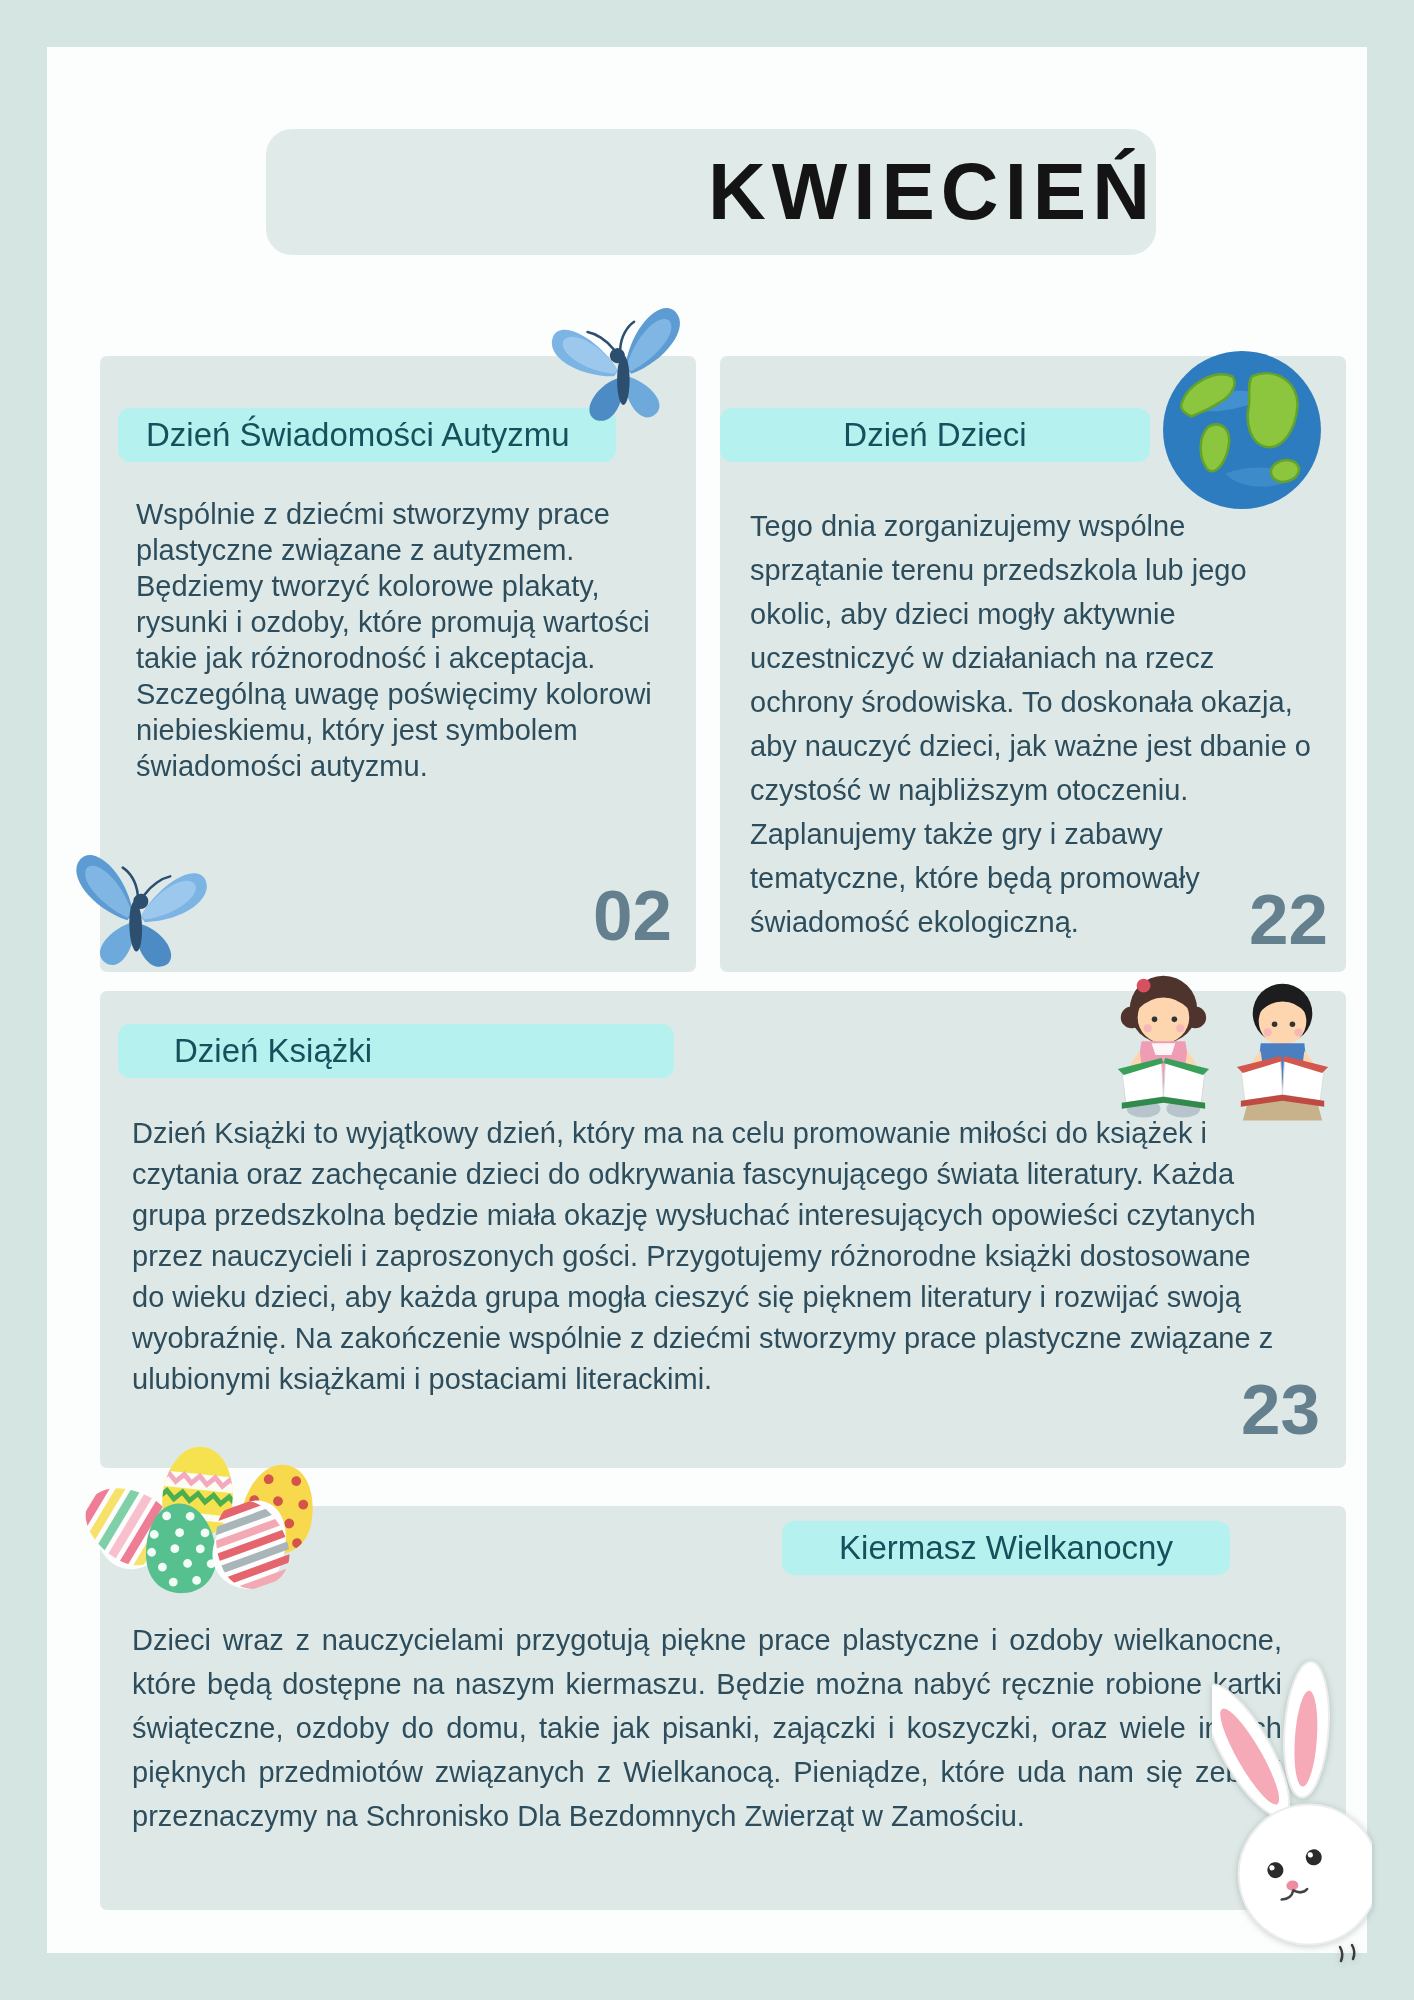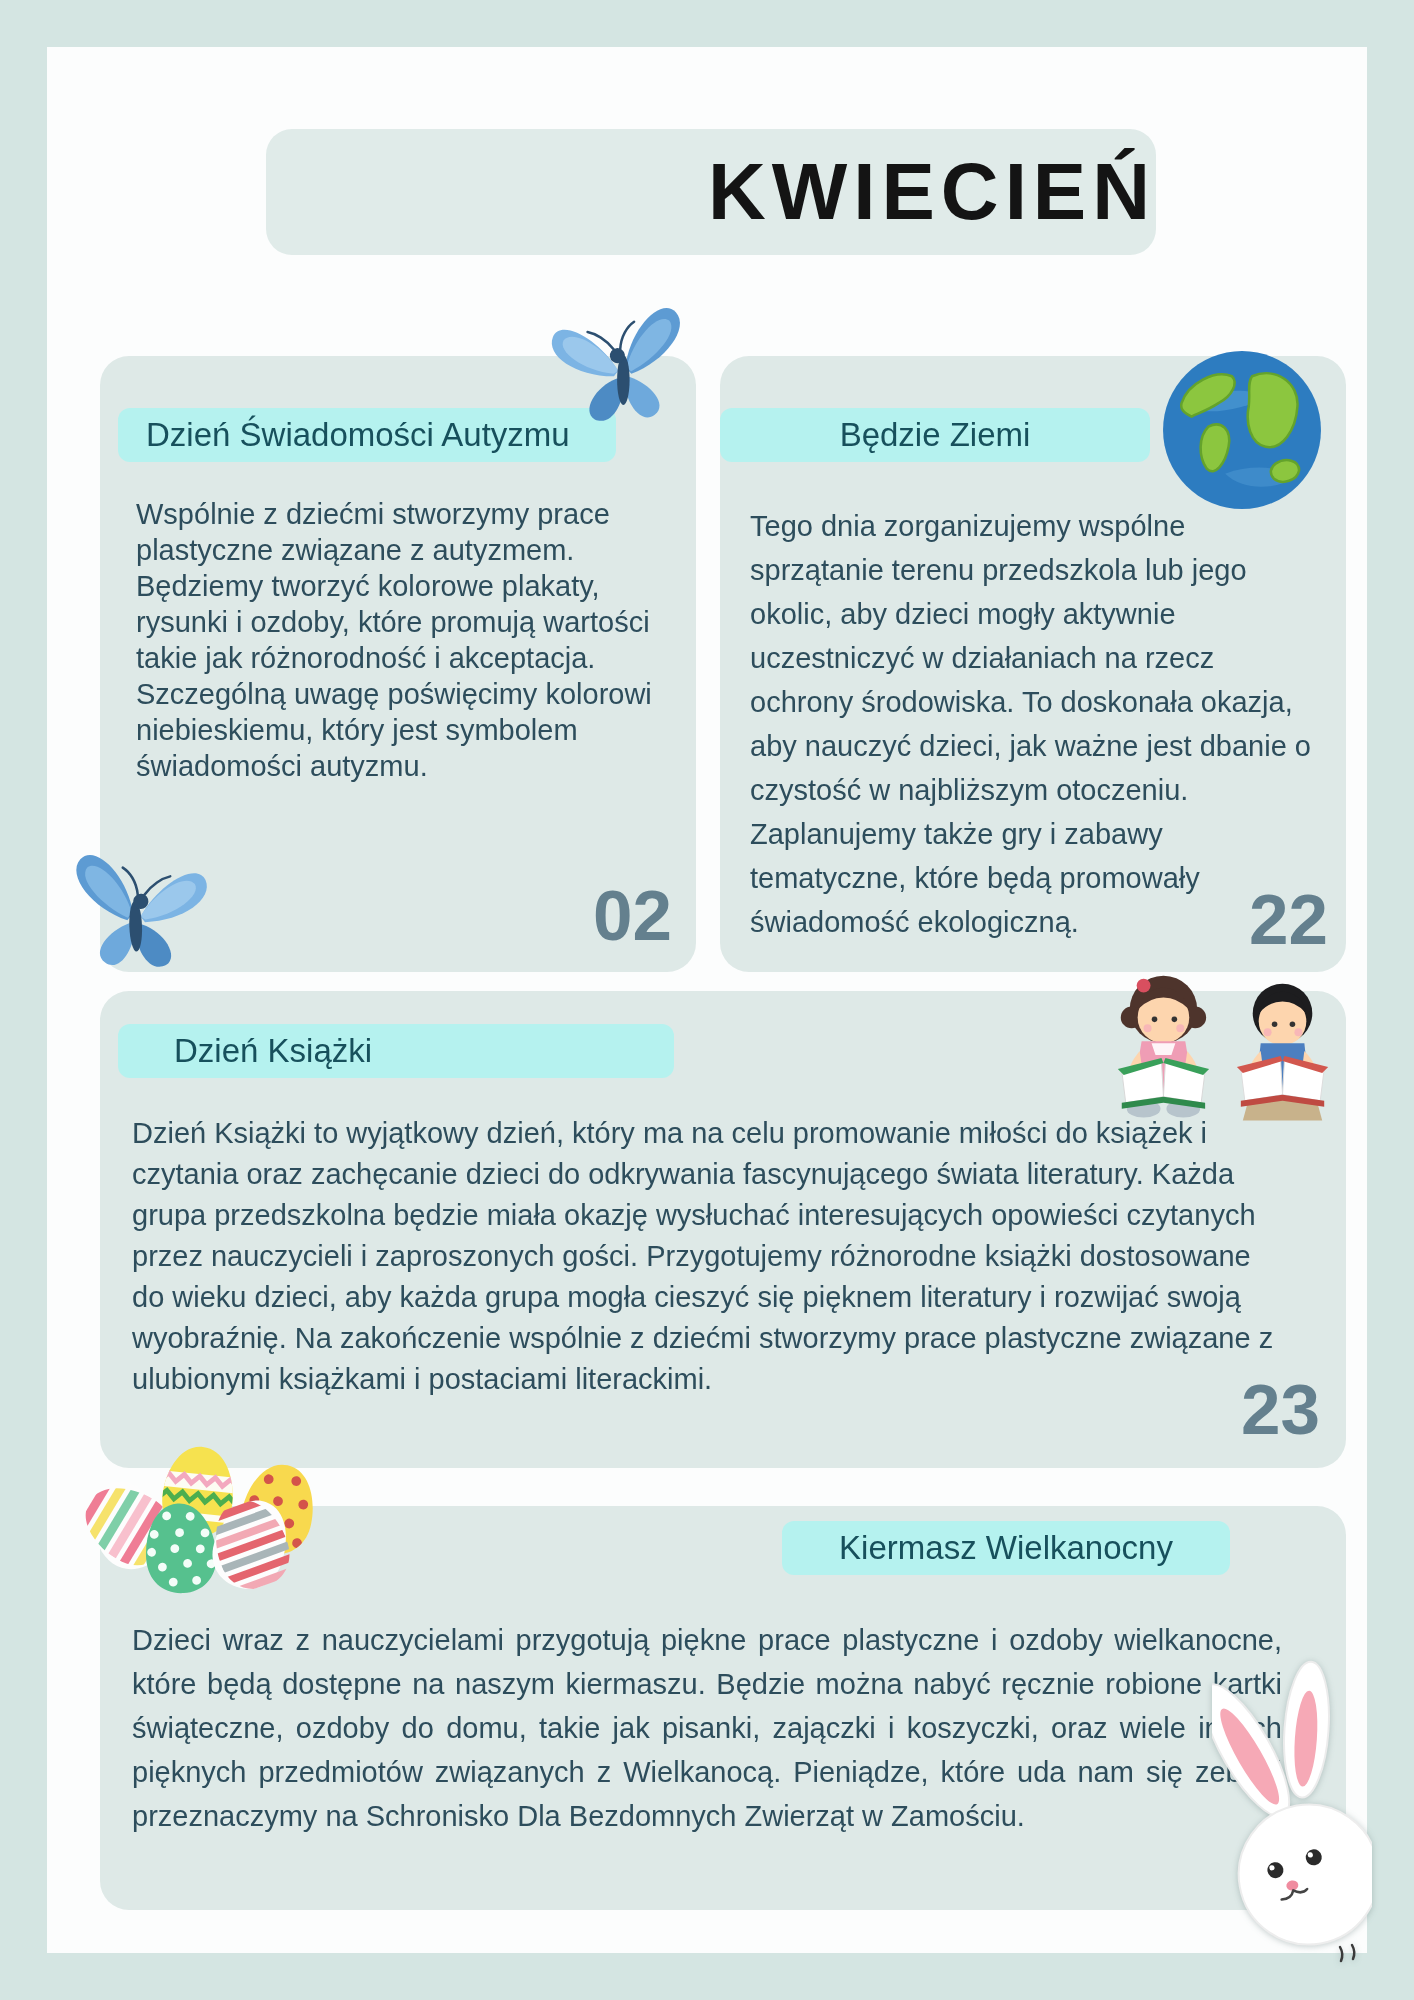--- a/index.html
+++ b/index.html
@@ -13,21 +13,21 @@
     background:#fcfdfd; z-index:0;
   }
   .title-box {
     position:absolute; left:266px; top:129px; width:890px; height:126px;
     background:#e0ebe9; border-radius:26px;
     display:flex; align-items:center; justify-content:flex-end; z-index:2;
   }
   .title-box h1 {
     margin:0; font-size:80px; font-weight:bold; letter-spacing:6px; color:#141414;
   }
-  .card { position:absolute; background:#dee9e7; border-radius:29px; z-index:1; }
+  .card { position:absolute; background:#dee9e7; border-radius:7px; z-index:1; }
   #card-autism { left:100px; top:356px;  width:596px;  height:616px; }
   #card-earth  { left:720px; top:356px;  width:626px;  height:616px; }
   #card-book   { left:100px; top:991px;  width:1246px; height:477px; }
   #card-easter { left:100px; top:1506px; width:1246px; height:404px; }
 
   .pill {
     position:absolute; background:#b5f2ef; border-radius:12px; height:54px;
     display:flex; align-items:center; font-size:33px; color:#17505c;
     white-space:nowrap;
   }
@@ -69,21 +69,21 @@
 <section class="card" id="card-autism">
   <div class="pill">
     <span>Dzień Świadomości Autyzmu</span>
   </div>
   <p class="body-text">Wspólnie z dziećmi stworzymy prace plastyczne związane z autyzmem. Będziemy tworzyć kolorowe plakaty, rysunki i ozdoby, które promują wartości takie jak różnorodność i akceptacja. Szczególną uwagę poświęcimy kolorowi niebieskiemu, który jest symbolem świadomości autyzmu.</p>
   <div class="day-number">02</div>
 </section>
 
 <section class="card" id="card-earth">
   <div class="pill">
-    <span>Będzie Ziemi</span>
+    <span>Dzień Dzieci</span>
   </div>
   <p class="body-text">Tego dnia zorganizujemy wspólne sprzątanie terenu przedszkola lub jego okolic, aby dzieci mogły aktywnie uczestniczyć w działaniach na rzecz ochrony środowiska. To doskonała okazja, aby nauczyć dzieci, jak ważne jest dbanie o czystość w najbliższym otoczeniu. Zaplanujemy także gry i zabawy tematyczne, które będą promowały świadomość ekologiczną.</p>
   <div class="day-number">22</div>
 </section>
 
 <section class="card" id="card-book">
   <div class="pill">
     <span>Dzień Książki</span>
   </div>
   <p class="body-text">Dzień Książki to wyjątkowy dzień, który ma na celu promowanie miłości do książek i czytania oraz zachęcanie dzieci do odkrywania fascynującego świata literatury. Każda grupa przedszkolna będzie miała okazję wysłuchać interesujących opowieści czytanych przez nauczycieli i zaproszonych gości. Przygotujemy różnorodne książki dostosowane do wieku dzieci, aby każda grupa mogła cieszyć się pięknem literatury i rozwijać swoją wyobraźnię. Na zakończenie wspólnie z dziećmi stworzymy prace plastyczne związane z ulubionymi książkami i postaciami literackimi.</p>

